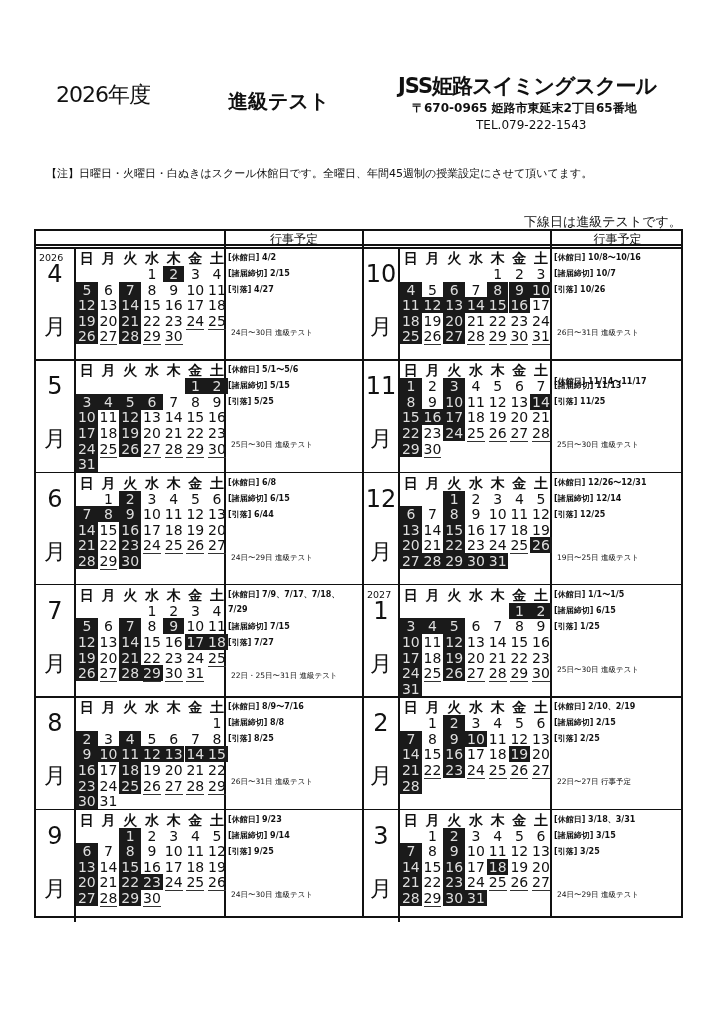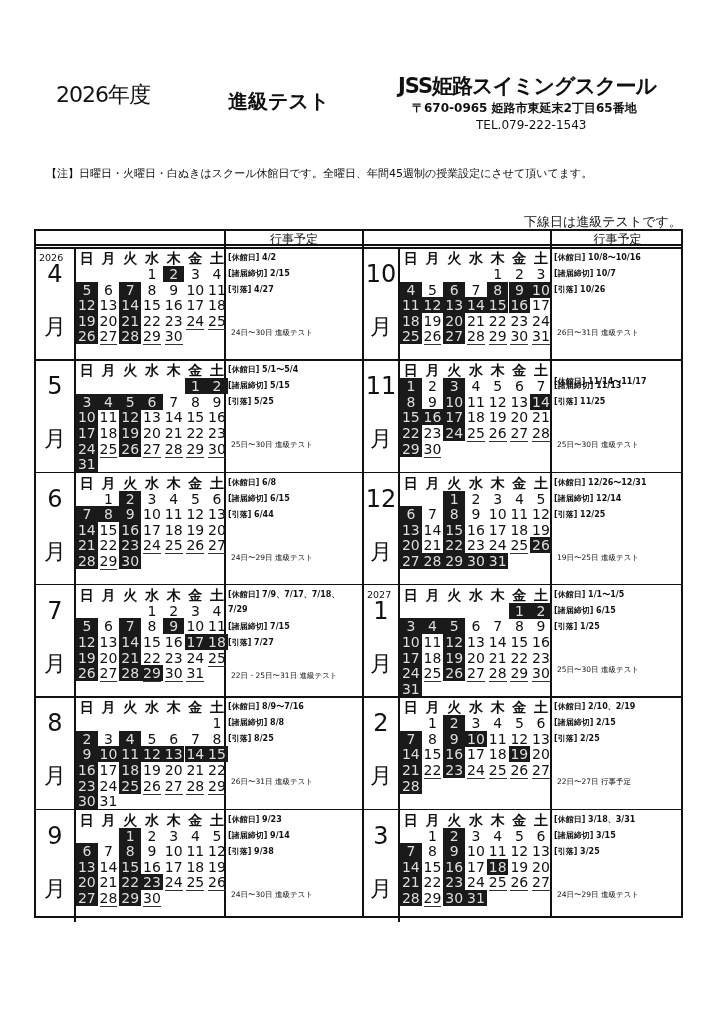--- a/index.html
+++ b/index.html
@@ -140,21 +140,21 @@
           <div class="cell dark" style="left:0px;top:78.4px"><span>24</span></div>
           <div class="cell ul" style="left:21.7px;top:78.4px"><span>25</span></div>
           <div class="cell dark" style="left:43.4px;top:78.4px"><span>26</span></div>
           <div class="cell ul" style="left:65.1px;top:78.4px"><span>27</span></div>
           <div class="cell ul" style="left:86.8px;top:78.4px"><span>28</span></div>
           <div class="cell ul" style="left:108.5px;top:78.4px"><span>29</span></div>
           <div class="cell ul" style="left:130.2px;top:78.4px"><span>30</span></div>
           <div class="cell dark" style="left:0px;top:94px"><span>31</span></div>
         </div>
         <div class="events" style="left:192px;top:4px">
-          <div class="ev-line" style="top:0px">[休館日]  5/1〜5/4</div>
+          <div class="ev-line" style="top:0px">[休館日]  5/1〜5/6</div>
           <div class="ev-line" style="top:16px">[諸届締切]  5/15</div>
           <div class="ev-line" style="top:32px">[引落]  5/25</div>
           <div class="ev-test" style="left:3px;top:76px">25日〜30日    進級テスト</div>
         </div>
       </div>
       <div class="hline" style="top:240.6px"></div>
       <div class="vline" style="left:38px;top:241.6px;bottom:auto;height:112.3px"></div>
       <div class="month-block" style="left:0;top:241.6px;width:645px;height:112.3px">
         <div class="year-label" style="left:3px;top:4px"></div>
         <div class="month-num" style="left:1px;top:12px">6</div>
@@ -353,21 +353,21 @@
           <div class="cell ul" style="left:108.5px;top:62.8px"><span>25</span></div>
           <div class="cell ul" style="left:130.2px;top:62.8px"><span>26</span></div>
           <div class="cell dark" style="left:0px;top:78.4px"><span>27</span></div>
           <div class="cell ul" style="left:21.7px;top:78.4px"><span>28</span></div>
           <div class="cell dark" style="left:43.4px;top:78.4px"><span>29</span></div>
           <div class="cell ul" style="left:65.1px;top:78.4px"><span>30</span></div>
         </div>
         <div class="events" style="left:192px;top:4px">
           <div class="ev-line" style="top:0px">[休館日]  9/23</div>
           <div class="ev-line" style="top:16px">[諸届締切]  9/14</div>
-          <div class="ev-line" style="top:32px">[引落]  9/38</div>
+          <div class="ev-line" style="top:32px">[引落]  9/25</div>
           <div class="ev-test" style="left:3px;top:76px">24日〜30日    進級テスト</div>
         </div>
       </div>
       <div class="vline" style="left:362px;top:17px;bottom:auto;height:112.3px"></div>
       <div class="month-block" style="left:0;top:17px;width:645px;height:112.3px">
         <div class="year-label" style="left:331px;top:4px"></div>
         <div class="month-num" style="left:327px;top:12px">10</div>
         <div class="month-kanji" style="left:327px;top:64px">月</div>
         <div class="cal" style="left:364px;top:2px">
           <div class="cell wd" style="left:0px;top:0">日</div>

